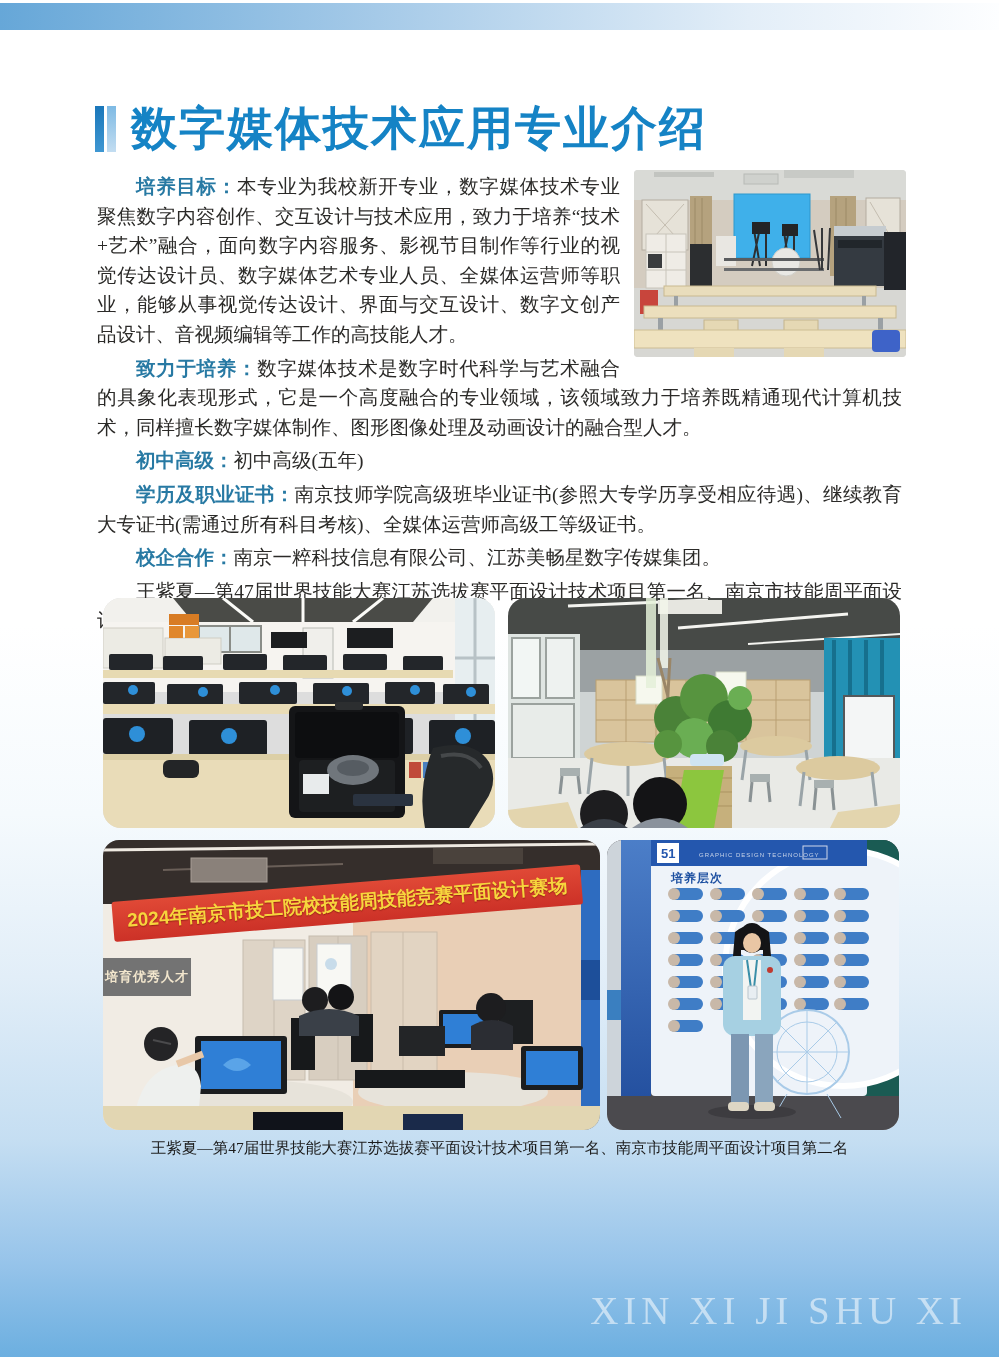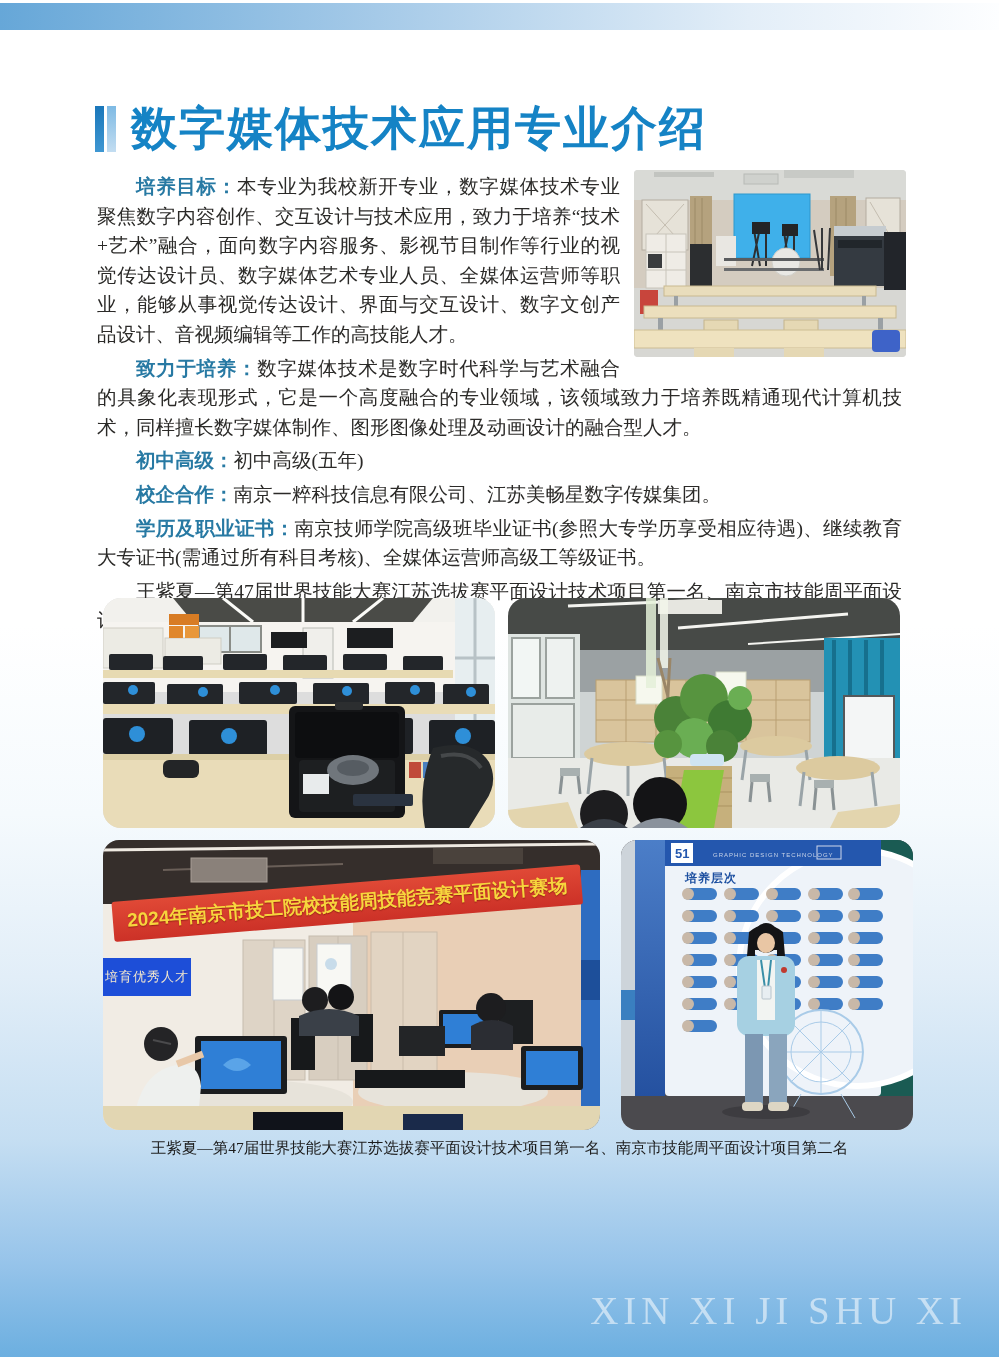--- a/index.html
+++ b/index.html
@@ -34,34 +34,34 @@
   .photo{ overflow:hidden; position:relative; background:#ddd; }
   .photo svg{ display:block; }
   .photo-studio{ float:right; width:272px; height:187px; margin:2px 0 10px 14px; border-radius:4px; }
 
   .photo-row{ position:absolute; left:103px; display:flex; }
   .row-mid{ top:598px; }
   .row-bot{ top:840px; }
   .photo-lab, .photo-artroom{ width:392px; height:230px; border-radius:18px; }
   .photo-artroom{ margin-left:13px; }
   .photo-contest{ width:497px; height:290px; border-radius:16px; }
-  .photo-wall{ width:292px; height:290px; margin-left:21px; border-radius:16px; }
+  .photo-wall{ width:292px; height:290px; margin-left:7px; border-radius:16px; }
 
   .banner{
     position:absolute; left:10px; top:62px; width:470px; height:40px;
     background:linear-gradient(180deg,#e04936,#cc3127);
     transform:rotate(-4.6deg); transform-origin:left center;
     display:flex; align-items:center; justify-content:center;
     color:#f7d53d; font-weight:bold; font-size:19px; white-space:nowrap;
     font-family:"Liberation Sans","DejaVu Sans",sans-serif;
     text-shadow:0 1px 1px rgba(120,20,10,.6); border-radius:3px;
   }
   .side-sign{
     position:absolute; left:0; top:118px; width:88px; height:38px;
-    background:#1d4ed8; color:#f2e6cd; font-weight:normal; font-size:13px;
+    background:#737373; color:#f2e6cd; font-weight:bold; font-size:13px;
     display:flex; align-items:center; justify-content:center; letter-spacing:1px;
     font-family:"Liberation Sans","DejaVu Sans",sans-serif;
   }
   .wall-header{
     position:absolute; left:64px; top:30px; color:#1c4fa0; font-weight:bold;
     font-size:12px; letter-spacing:1px;
     font-family:"Liberation Sans","DejaVu Sans",sans-serif;
   }
   .wall-subtitle{
     position:absolute; left:92px; top:12px; color:#c9d4e8; font-size:6px;
@@ -146,22 +146,22 @@
         <rect x="0" y="160" width="272" height="18" fill="#efe2bf" stroke="#cdbd94"></rect>
         <rect x="60" y="178" width="40" height="9" fill="#e5d8b4"></rect>
         <rect x="150" y="178" width="40" height="9" fill="#e5d8b4"></rect>
         <rect x="238" y="160" width="28" height="22" rx="4" fill="#3e63c8"></rect>
       </svg>
     </div>
 
     <p><span class="lbl">培养目标：</span><span>本专业为我校新开专业，数字媒体技术专业聚焦数字内容创作、交互设计与技术应用，致力于培养“技术+艺术”融合，面向数字内容服务、影视节目制作等行业的视觉传达设计员、数字媒体艺术专业人员、全媒体运营师等职业，能够从事视觉传达设计、界面与交互设计、数字文创产品设计、音视频编辑等工作的高技能人才。</span></p>
     <p><span class="lbl">致力于培养：</span><span>数字媒体技术是数字时代科学与艺术融合的具象化表现形式，它是一个高度融合的专业领域，该领域致力于培养既精通现代计算机技术，同样擅长数字媒体制作、图形图像处理及动画设计的融合型人才。</span></p>
     <p><span class="lbl">初中高级：</span><span>初中高级(五年)</span></p>
+    <p><span class="lbl">学历及职业证书：</span><span>南京技师学院高级班毕业证书(参照大专学历享受相应待遇)、继续教育大专证书(需通过所有科目考核)、全媒体运营师高级工等级证书。</span></p>
     <p><span class="lbl">校企合作：</span><span>南京一粹科技信息有限公司、江苏美畅星数字传媒集团。</span></p>
-    <p><span class="lbl">学历及职业证书：</span><span>南京技师学院高级班毕业证书(参照大专学历享受相应待遇)、继续教育大专证书(需通过所有科目考核)、全媒体运营师高级工等级证书。</span></p>
     <p><span>王紫夏—第47届世界技能大赛江苏选拔赛平面设计技术项目第一名、南京市技能周平面设计项目第二名</span></p>
   </div>
 
   <div class="photo-row row-mid">
     <div class="photo photo-lab">
       <svg width="392" height="230" viewBox="0 0 392 230">
         <rect x="0" y="0" width="392" height="52" fill="#f2f1ed"></rect>
         <polygon points="70,0 330,0 310,24 90,24" fill="#4a4b47"></polygon>
         <line x1="120" y1="0" x2="150" y2="24" stroke="#fbfbf8" stroke-width="3"></line>
         <line x1="200" y1="0" x2="200" y2="24" stroke="#fbfbf8" stroke-width="3"></line>

